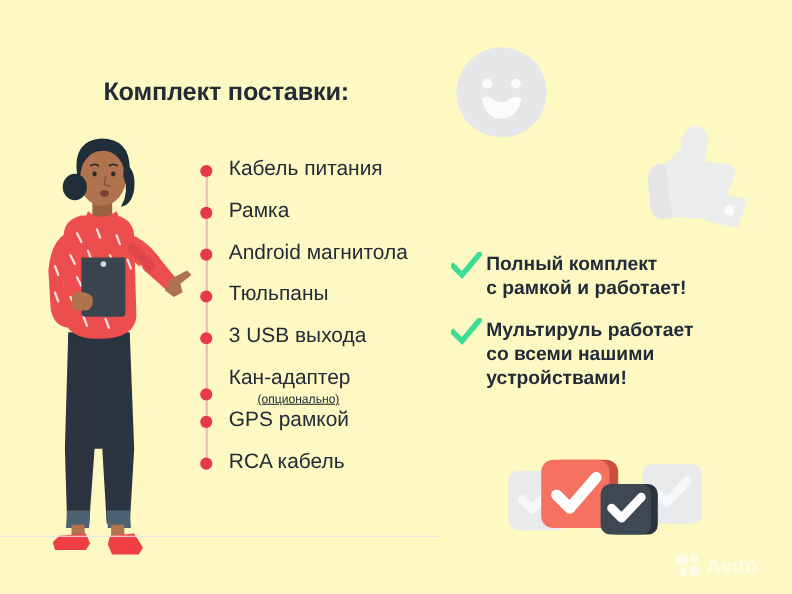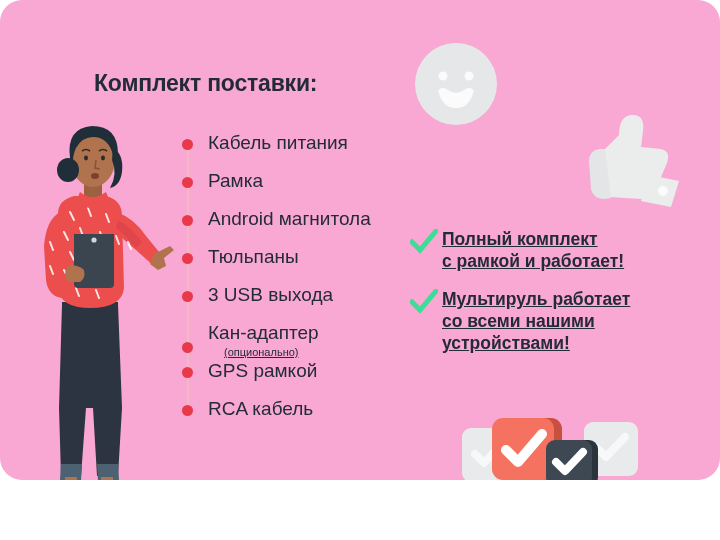--- a/index.html
+++ b/index.html
@@ -6,44 +6,44 @@
     margin: 0;
     padding: 0;
     background: #ffffff;
   }
   body {
     font-family: "Liberation Sans", sans-serif;
   }
   #canvas {
     position: relative;
     width: 720px;
-    height: 480px;
-    background: #f9a8d4;
+    height: 540px;
+    background: #fef9c3;
     overflow: hidden;
-    border-radius: 22px;
   }
 
   
   #page-title {
     position: absolute;
     left: 94px;
     top: 70px;
     font-size: 23px;
     font-weight: bold;
     color: #232b38;
     letter-spacing: -0.2px;
     white-space: nowrap;
   }
 
   
   #bullet-list {
     position: absolute;
     left: 178px;
-    top: 130px;
+    top: 141px;
     width: 240px;
+    text-align: center;
   }
   .bullet-row {
     position: relative;
     display: flex;
     align-items: flex-start;
     min-height: 38px;
   }
   .bullet-dot-wrap {
     position: relative;
     width: 30px;
@@ -104,21 +104,20 @@
     width: 28px;
     height: 26px;
     margin-right: 4px;
     margin-top: 1px;
   }
   .feature-text {
     font-size: 17.5px;
     font-weight: bold;
     color: #232b38;
     line-height: 1.26;
-    text-decoration: underline;
   }
   .feature-text span { display: block; white-space: nowrap; }
 
   
   #smiley-deco {
     position: absolute;
     left: 410px;
     top: 38px;
     width: 92px;
     height: 92px;

